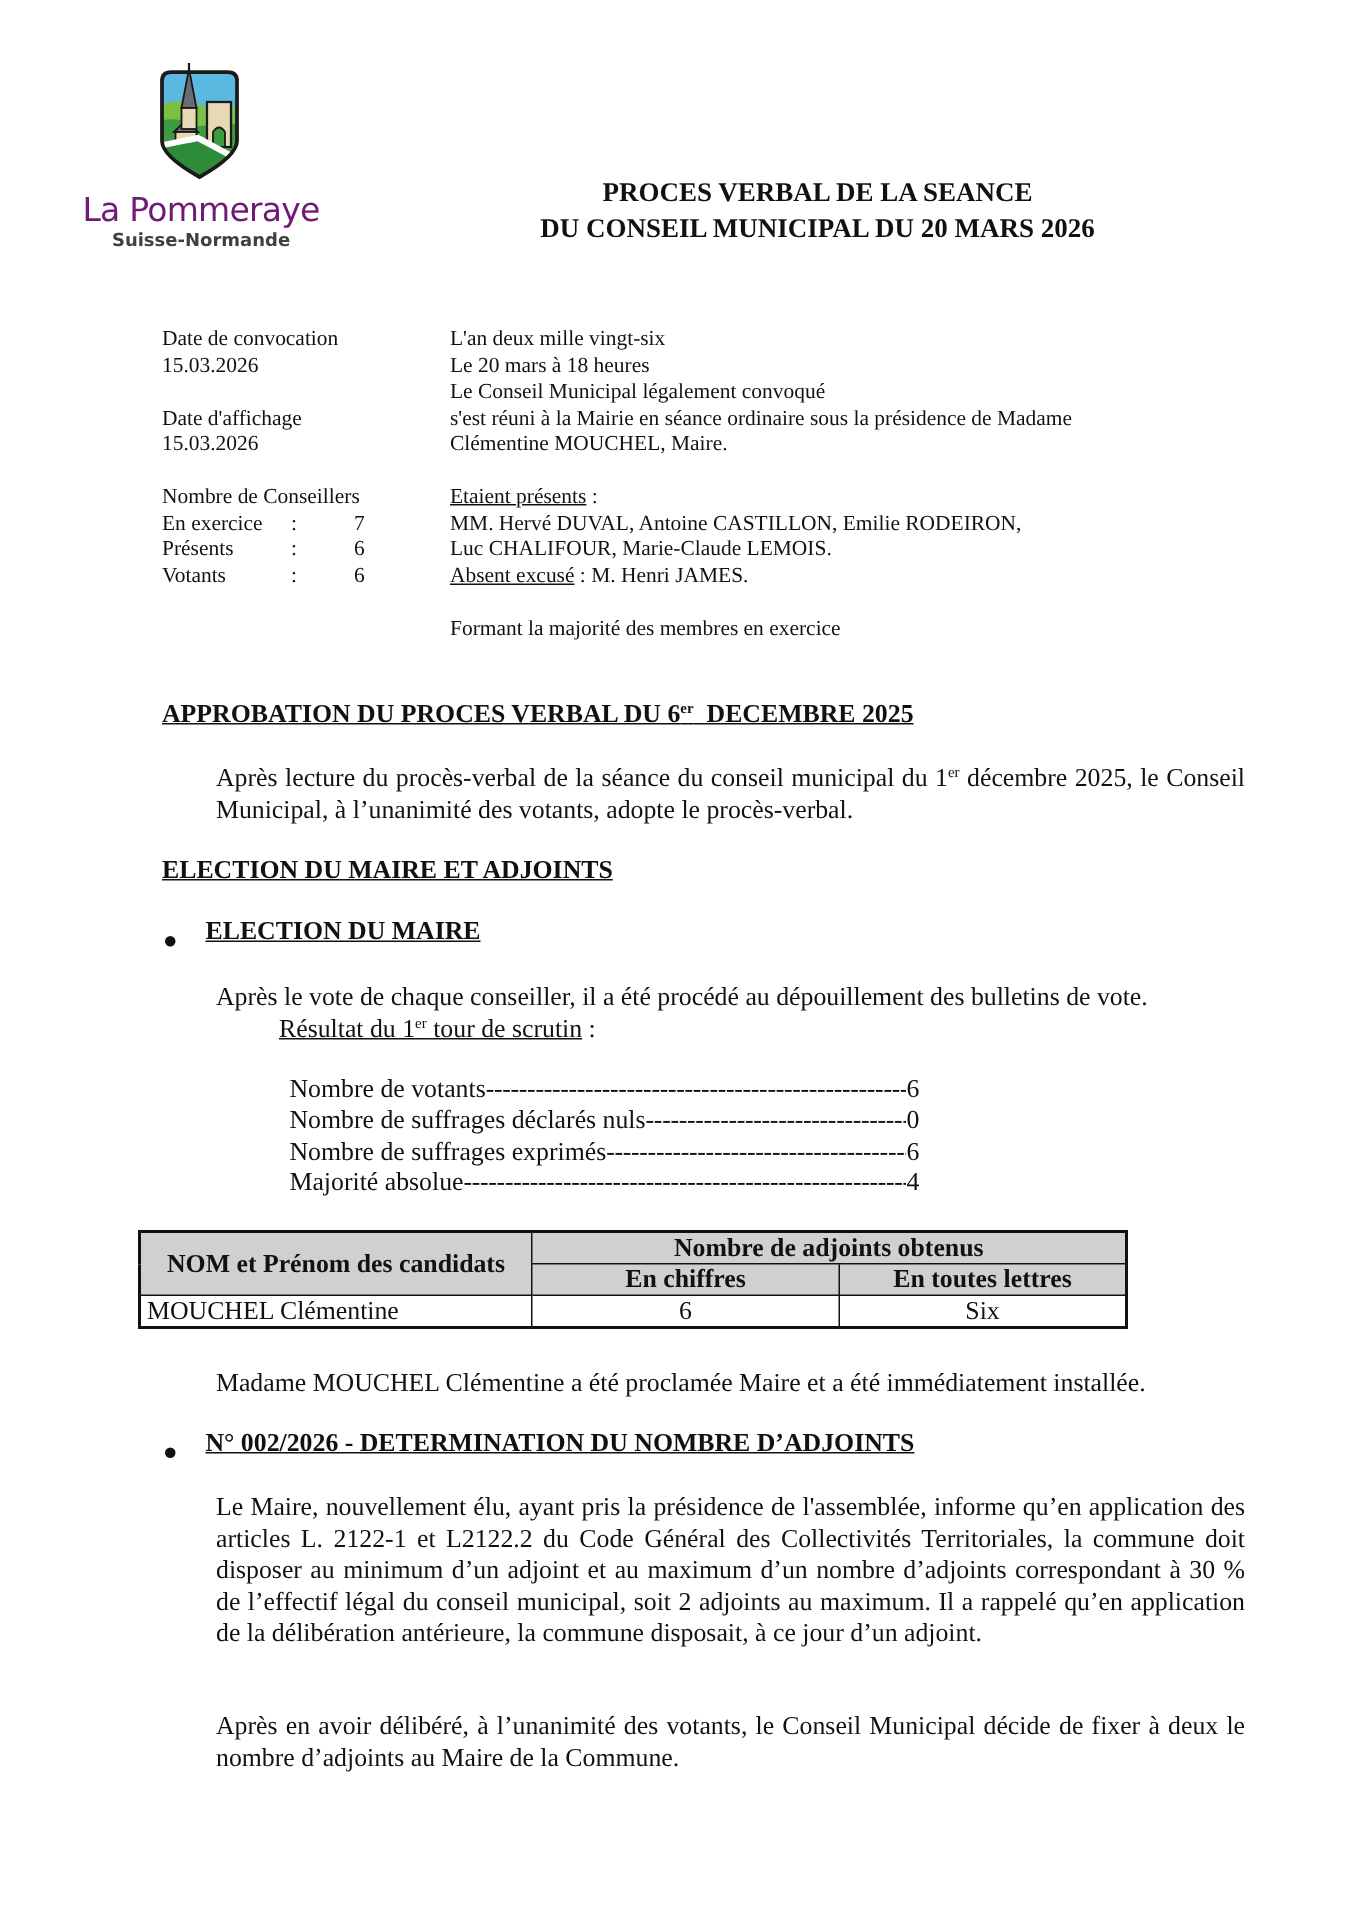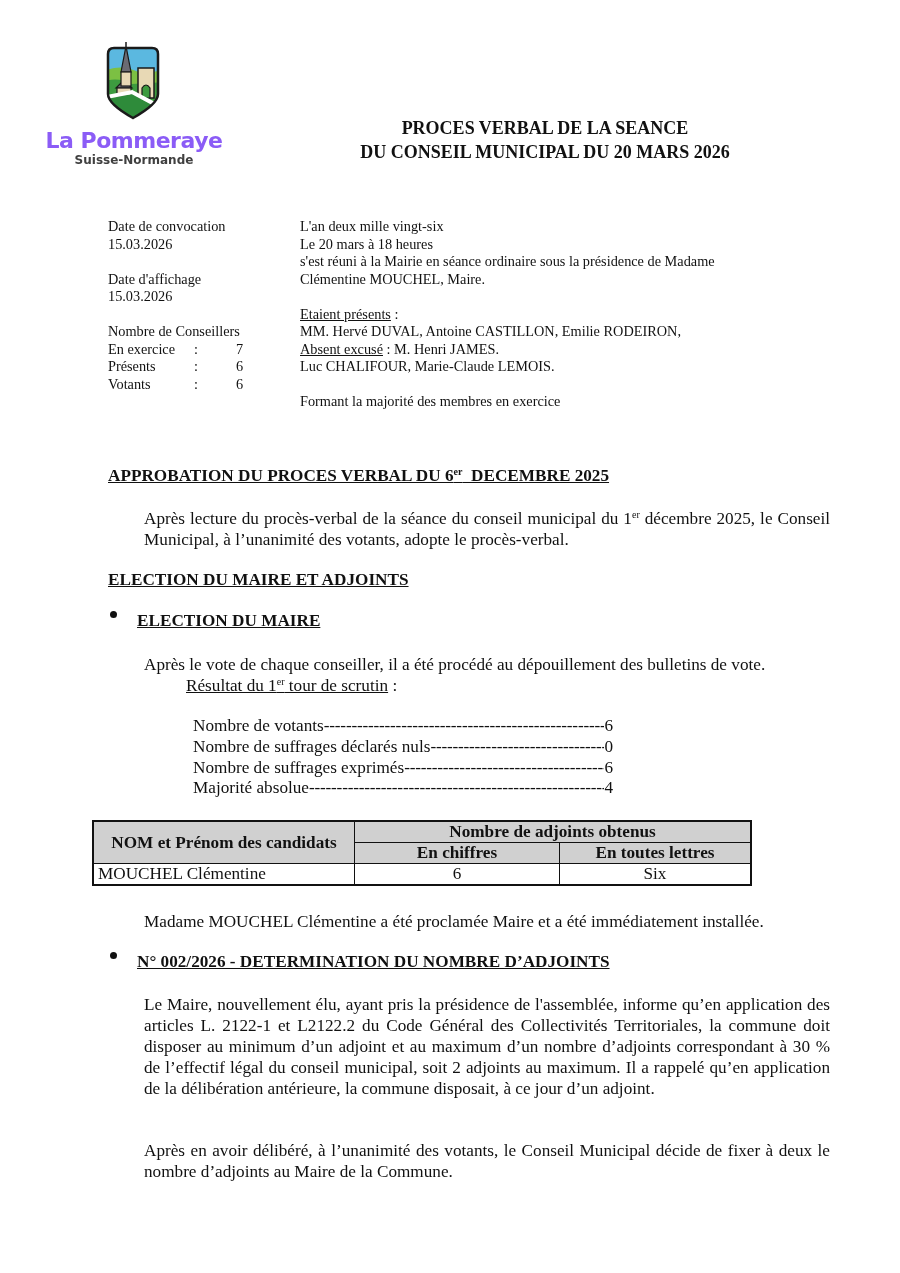--- a/index.html
+++ b/index.html
@@ -6,42 +6,42 @@
   body {
     width: 900px; height: 1273px; position: relative; overflow: hidden;
     font-family: "Liberation Serif", "DejaVu Serif", serif;
     color: #111111;
   }
   .abs { position: absolute; }
   .logo-wrap { left: 44px; top: 42px; width: 180px; text-align: center; }
   .logo-svg { display: block; margin: 0 auto 0 58px; }
   .logo-name {
     font-family: "DejaVu Sans", "Liberation Sans", sans-serif;
-    font-weight: bold; font-size: 22px; letter-spacing: -0.5px;
-    color: #8b5cf6; margin-top: 6px; white-space: nowrap;
+    font-weight: normal; font-size: 22px; letter-spacing: -0.5px;
+    color: #701a75; margin-top: 6px; white-space: nowrap;
   }
   .logo-sub {
     font-family: "DejaVu Sans", "Liberation Sans", sans-serif;
     font-weight: bold; font-size: 12px; color: #404040; margin-top: 0px;
   }
   .title {
     left: 290px; top: 116px; width: 510px; text-align: center;
     font-weight: bold; font-size: 18px; line-height: 24px;
   }
   .small { font-size: 14.3px; line-height: 17.5px; }
   .info-left { left: 108px; top: 218px; width: 180px; }
   .info-right { left: 300px; top: 218px; width: 480px; }
   .row-counter { display: flex; }
   .row-counter .lbl { width: 86px; }
   .row-counter .colon { width: 42px; }
   .u { text-decoration: underline; }
   .body-text { font-size: 17.2px; line-height: 21px; margin-left: 36px; }
   .justify { text-align: justify; }
   .sec-heading { font-weight: bold; text-decoration: underline; font-size: 17.2px; }
-  .bullet-heading { display: flex; align-items: flex-start; }
+  .bullet-heading { display: flex; align-items: flex-end; }
   .bullet-dot { width: 7px; height: 7px; border-radius: 50%; background: #111; margin-right: 20px; margin-left: 2px; }
   sup { font-size: 10px; line-height: 0; vertical-align: 6px; }
   .dots-row { display: flex; width: 420px; font-size: 17.2px; line-height: 20.8px; white-space: nowrap; overflow: hidden; }
   .dots-row .lbl { flex: 0 0 auto; }
   .dots-row .fill { flex: 1 1 auto; overflow: hidden; white-space: nowrap; letter-spacing: -0.2px; }
   .dots-row .val { flex: 0 0 auto; }
   table.result {
     position: absolute; left: 92px; top: 820px; width: 660px;
     border-collapse: collapse; font-size: 17.2px;
   }
@@ -107,27 +107,28 @@
   <div class="row-counter">
     <span class="lbl">Votants</span>
     <span class="colon">:</span>
     <span>6</span>
   </div>
 </div>
 
 <div class="abs info-right small">
   <div>L'an deux mille vingt-six</div>
   <div>Le 20 mars à 18 heures</div>
+  <div>Le Conseil Municipal légalement convoqué</div>
   <div>s'est réuni à la Mairie en séance ordinaire sous la présidence de Madame</div>
   <div>Clémentine MOUCHEL, Maire.</div>
   <div style="height:17.5px"></div>
   <div><span class="u">Etaient présents</span><span> :</span></div>
   <div>MM. Hervé DUVAL, Antoine CASTILLON, Emilie RODEIRON,</div>
+  <div>Luc CHALIFOUR, Marie-Claude LEMOIS.</div>
   <div><span class="u">Absent excusé</span><span> : M. Henri JAMES.</span></div>
-  <div>Luc CHALIFOUR, Marie-Claude LEMOIS.</div>
   <div style="height:17.5px"></div>
   <div>Formant la majorité des membres en exercice</div>
 </div>
 
 <div class="abs sec-heading" style="left:108px; top:466px; width:700px;">
   <span>APPROBATION DU PROCES VERBAL DU 6</span><sup>er</sup><span style="white-space:pre">  DECEMBRE 2025</span>
 </div>
 <div class="abs body-text justify" style="left:108px; top:508px; width:686px;">
   <span>Après lecture du procès-verbal de la séance du conseil municipal du 1</span><sup>er</sup><span> décembre 2025, le Conseil Municipal, à l’unanimité des votants, adopte le procès-verbal.</span>
 </div>

